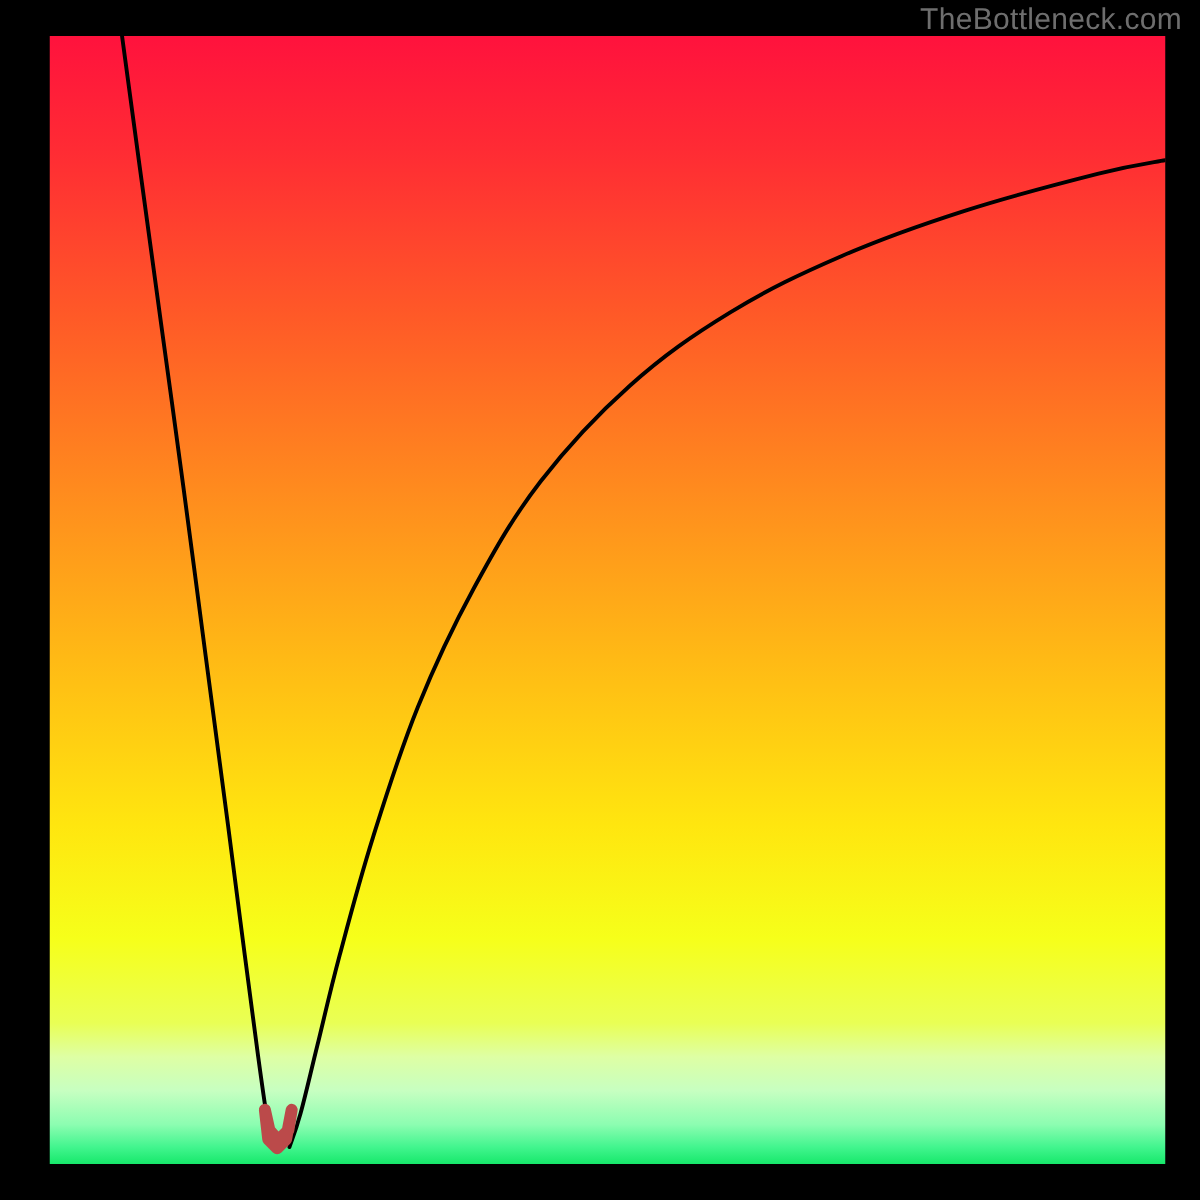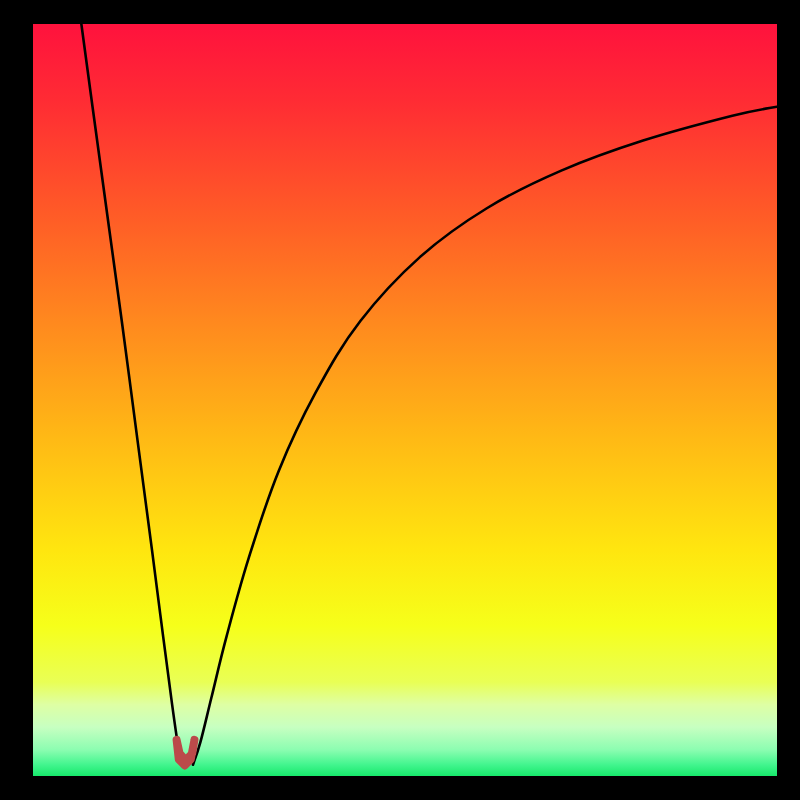--- a/index.html
+++ b/index.html
@@ -30,20 +30,21 @@
     font-weight: 500;
     letter-spacing: 0.2px;
   }
   svg { display: block; }
 </style>
 </head>
 <body>
 
 <div class="frame">
 
+  <div class="attrib">TheBottleneck.com</div>
 
   <div class="plot" id="plot" style="left: 33px; top: 24px; width: 744px; height: 752px;">
       <svg width="744" height="752" viewBox="0 0 744 752">
         <defs>
           <linearGradient id="bg-grad" x1="0" y1="0" x2="0" y2="1">
             <stop offset="0%" stop-color="#ff123d"></stop>
             <stop offset="10%" stop-color="#ff2b34"></stop>
             <stop offset="25%" stop-color="#ff5a27"></stop>
             <stop offset="40%" stop-color="#ff8a1e"></stop>
             <stop offset="55.00000000000001%" stop-color="#ffb915"></stop>

